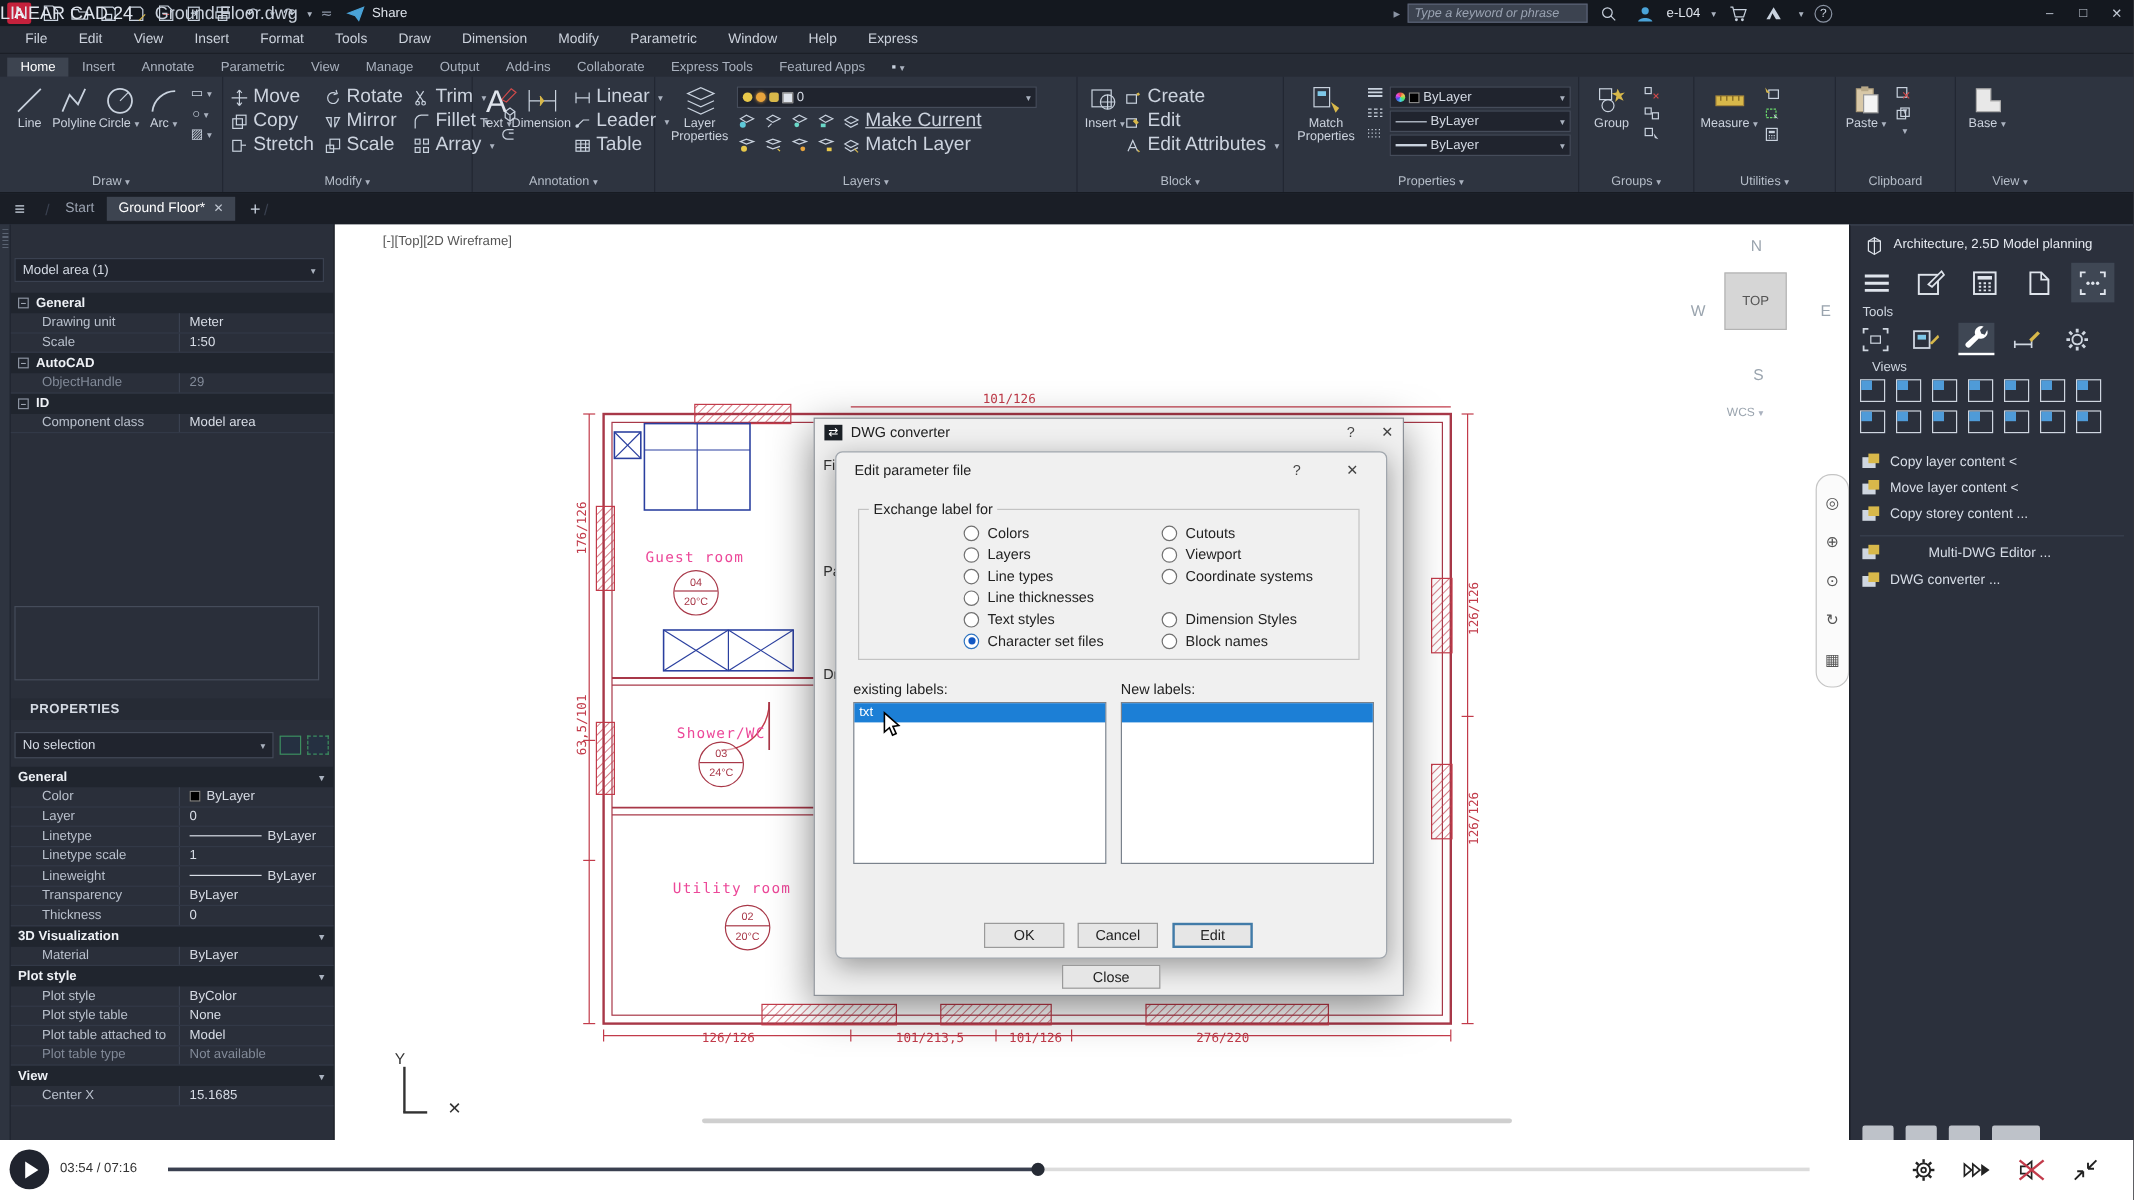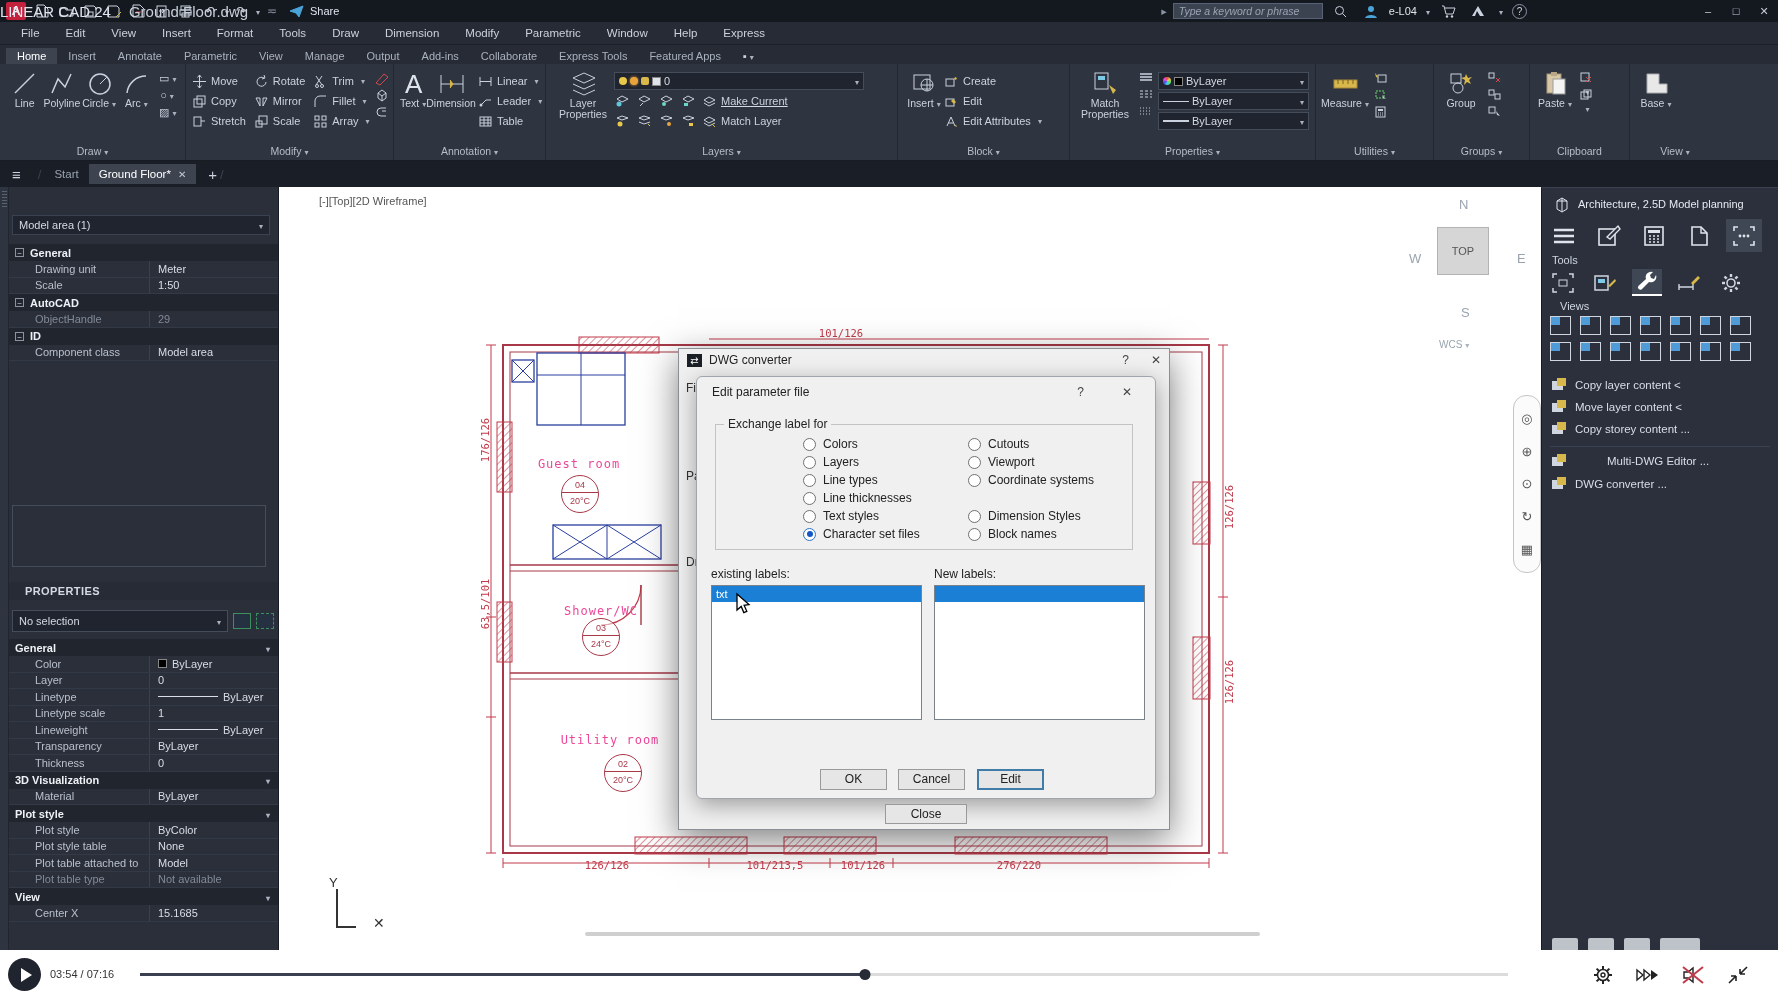--- a/index.html
+++ b/index.html
@@ -26,21 +26,21 @@
   
   #ribbon{position:absolute;left:0;top:64px;width:1778px;height:97px;background:#2e3440;display:flex;border-bottom:1px solid #171b22;}
   .rpanel{position:relative;height:100%;border-right:1px solid #222732;display:flex;align-items:flex-start;padding:5px 6px 16px;}
   .rlabelrow{position:absolute;left:0;right:0;bottom:1px;height:14px;text-align:center;color:#b6bec9;font-size:10.5px;}
   .caret::after{content:"▾";font-size:8px;color:#aab2bf;margin-left:3px;}
   .bigbtn{width:48px;display:flex;flex-direction:column;align-items:center;gap:2px;color:#ccd3de;font-size:10.5px;text-align:center;line-height:11px;padding-top:2px;}
   .bigico{width:25px;height:25px;}
   .scol{display:flex;flex-direction:column;gap:4px;margin:3px 4px 0;}
   .sico{width:16px;height:13px;color:#c9d2de;font-size:11px;line-height:12px;text-align:center;}
   .mcol{display:flex;flex-direction:column;gap:2px;margin-top:3px;}
-  .mrow{display:flex;align-items:center;gap:4px;color:#ccd3de;font-size:11px;height:18px;white-space:nowrap;}
+  .mrow{display:flex;align-items:center;gap:4px;color:#ccd3de;font-size:16px;height:18px;white-space:nowrap;}
   .mico{width:15px;height:13px;display:inline-flex;align-items:center;justify-content:center;}
   .combo{display:flex;align-items:center;gap:3px;background:#20242e;border:1px solid #454c5a;height:18px;padding:0 4px;color:#d4dae4;}
   .dot{width:8px;height:8px;border-radius:50%;display:inline-block;}
   .swatch{width:9px;height:9px;border:1px solid #888;display:inline-block;background:#000;}
   .lineg{display:inline-block;width:26px;height:1px;background:#c9d2de;}
   
   #doctabs{position:absolute;left:0;top:161px;width:1778px;height:26px;background:#1a1e26;display:flex;align-items:center;}
   .hamb{color:#c9d2de;font-size:15px;margin:0 14px 0 12px;}
   .dtab{padding:4px 10px;color:#9aa2b0;font-size:11.5px;}
   .dtab.active{background:#3d4450;color:#fff;display:flex;gap:7px;align-items:center;}
@@ -597,45 +597,20 @@
           </div>
         <div class="combo">
             <span class="lineg" style="height:2px;"></span>
             <span>ByLayer</span>
             <span style="flex:1"></span>
             <span class="caret"></span>
           </div>
       </div>
       <div class="rlabelrow caret"><span>Properties</span></div>
     </div>
-    <div class="rpanel" style="width:118px;">
-      <div class="bigbtn" style="width:46px;">
-          <svg class="bigico">
-            <rect x="1" y="9" width="23" height="8" fill="#d8b84a" stroke="#a8883a"></rect>
-            <path d="M5 9v4M10 9v4M15 9v4M20 9v4" stroke="#7a6020"></path>
-          </svg>
-          <span class="caret">Measure</span>
-        </div>
-      <div class="scol">
-        <span class="sico"><svg width="13" height="11">
-              <rect x="4" y="3" width="8" height="7" fill="none" stroke="#c9d2de"></rect>
-              <path d="M1 1l4 5-3-1z" fill="#d8b84a"></path>
-            </svg></span>
-        <span class="sico"><svg width="13" height="11">
-              <rect x="2" y="2" width="8" height="7" fill="none" stroke="#6ad86a" stroke-dasharray="2 1"></rect>
-              <path d="M8 6l4 4-3-1z" fill="#c9d2de"></path>
-            </svg></span>
-        <span class="sico"><svg width="11" height="12">
-              <rect x="1" y="1" width="9" height="10" fill="none" stroke="#c9d2de"></rect>
-              <rect x="3" y="3" width="5" height="2" fill="#c9d2de"></rect>
-              <path d="M3 7h1M5 7h1M7 7h1M3 9h1M5 9h1M7 9h1" stroke="#c9d2de"></path>
-            </svg></span>
-      </div>
-      <div class="rlabelrow caret"><span>Utilities</span></div>
-    </div>
     <div class="rpanel" style="width:96px;">
       <div class="bigbtn" style="width:42px;">
           <svg class="bigico">
             <rect x="2" y="3" width="10" height="9" fill="none" stroke="#c9d2de"></rect>
             <circle cx="9" cy="17" r="5" fill="none" stroke="#c9d2de"></circle>
             <path d="M17 3l2 4 4-1-3 3 2 4-4-2-3 3 1-5-4-2 4-1z" fill="#d8b84a"></path>
           </svg>
           <span>Group</span>
         </div>
       <div class="scol">
@@ -646,20 +621,45 @@
         <span class="sico"><svg width="13" height="11">
               <rect x="1" y="1" width="5" height="5" fill="none" stroke="#c9d2de"></rect>
               <rect x="7" y="5" width="5" height="5" fill="none" stroke="#c9d2de"></rect>
             </svg></span>
         <span class="sico"><svg width="13" height="11">
               <rect x="1" y="1" width="6" height="6" fill="none" stroke="#c9d2de"></rect>
               <path d="M8 5l4 5-3-1z" fill="#c9d2de"></path>
             </svg></span>
       </div>
       <div class="rlabelrow caret"><span>Groups</span></div>
+    </div>
+    <div class="rpanel" style="width:118px;">
+      <div class="bigbtn" style="width:46px;">
+          <svg class="bigico">
+            <rect x="1" y="9" width="23" height="8" fill="#d8b84a" stroke="#a8883a"></rect>
+            <path d="M5 9v4M10 9v4M15 9v4M20 9v4" stroke="#7a6020"></path>
+          </svg>
+          <span class="caret">Measure</span>
+        </div>
+      <div class="scol">
+        <span class="sico"><svg width="13" height="11">
+              <rect x="4" y="3" width="8" height="7" fill="none" stroke="#c9d2de"></rect>
+              <path d="M1 1l4 5-3-1z" fill="#d8b84a"></path>
+            </svg></span>
+        <span class="sico"><svg width="13" height="11">
+              <rect x="2" y="2" width="8" height="7" fill="none" stroke="#6ad86a" stroke-dasharray="2 1"></rect>
+              <path d="M8 6l4 4-3-1z" fill="#c9d2de"></path>
+            </svg></span>
+        <span class="sico"><svg width="11" height="12">
+              <rect x="1" y="1" width="9" height="10" fill="none" stroke="#c9d2de"></rect>
+              <rect x="3" y="3" width="5" height="2" fill="#c9d2de"></rect>
+              <path d="M3 7h1M5 7h1M7 7h1M3 9h1M5 9h1M7 9h1" stroke="#c9d2de"></path>
+            </svg></span>
+      </div>
+      <div class="rlabelrow caret"><span>Utilities</span></div>
     </div>
     <div class="rpanel" style="width:100px;">
       <div class="bigbtn" style="width:38px;">
           <svg class="bigico">
             <rect x="4" y="3" width="14" height="19" fill="#d8c8a8" stroke="#a89878"></rect>
             <rect x="8" y="1" width="6" height="4" fill="#b8a888"></rect>
             <rect x="10" y="8" width="12" height="15" fill="#f4f4f4" stroke="#999"></rect>
           </svg>
           <span class="caret">Paste</span>
         </div>

